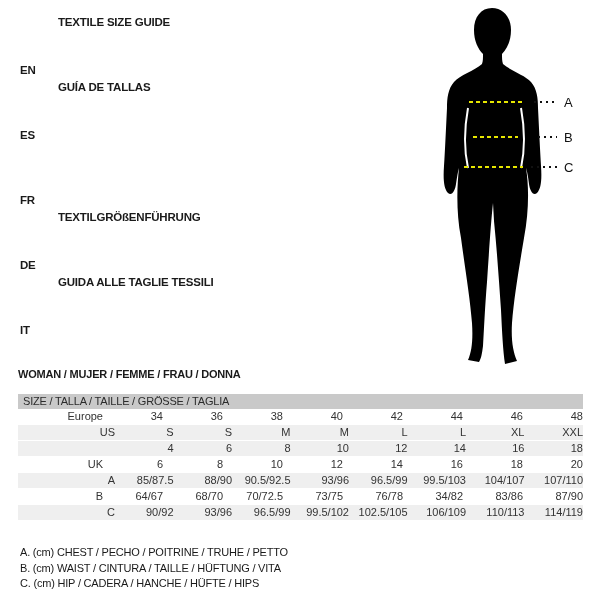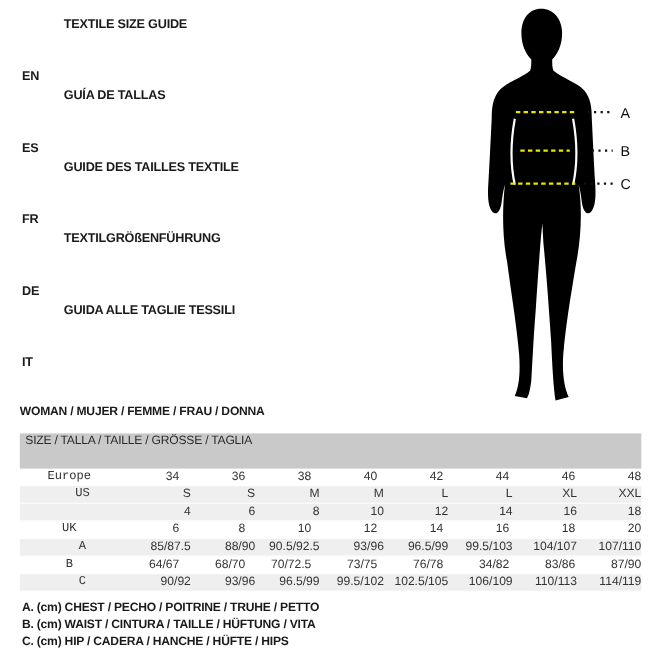--- a/index.html
+++ b/index.html
@@ -13,50 +13,49 @@
   .lang-row{display:flex;line-height:17px;font-size:11.5px;font-weight:bold;letter-spacing:-0.2px;}
   .lang-code{width:38px;flex:0 0 38px;margin-top:48px;}
   .lang-label{white-space:nowrap;}
   
   .figure-wrap{position:absolute;left:435px;top:0;width:170px;height:375px;}
   
   .section-title{position:absolute;left:18px;top:368px;font-size:11px;font-weight:bold;letter-spacing:-0.2px;}
   
   .size-table{position:absolute;left:18px;top:394px;width:565px;font-size:11px;}
   .size-table-header{
-    height:32px;line-height:15px;background:#c9c9c9;color:#2b2b2b;
+    height:15px;line-height:15px;background:#c9c9c9;color:#2b2b2b;
     padding-left:5px;box-sizing:border-box;letter-spacing:-0.2px;
   }
   .size-row{
     display:grid;grid-template-columns:85px repeat(8,1fr);
     height:16px;line-height:15px;box-sizing:border-box;color:#333;
     border-bottom:1px solid #ffffff;
   }
   .size-row.shaded{background:#efefef;padding-left:12px;}
-  .size-row .row-label{padding-left:5px;text-align:center;font-family:Liberation Mono, monospace;}
+  .size-row .row-label{padding-left:5px;text-align:right;}
   .size-row .cell{text-align:right;}
   
   .legend-block{position:absolute;left:20px;top:545px;}
-  .legend-line{font-size:11px;font-weight:bold;line-height:15.5px;letter-spacing:-0.2px;white-space:nowrap;}
+  .legend-line{font-size:11px;font-weight:normal;line-height:15.5px;letter-spacing:-0.2px;white-space:nowrap;}
 </style>
 </head>
 <body>
 
 <div class="lang-block">
   <div class="lang-row">
     <span class="lang-code">EN</span>
     <span class="lang-label">TEXTILE SIZE GUIDE</span>
   </div>
   <div class="lang-row">
     <span class="lang-code">ES</span>
     <span class="lang-label">GUÍA DE TALLAS</span>
   </div>
   <div class="lang-row">
     <span class="lang-code">FR</span>
-    <span class="lang-label">GUIDE DES TAILLES TEXTILE</span>
   </div>
   <div class="lang-row">
     <span class="lang-code">DE</span>
     <span class="lang-label">TEXTILGRÖßENFÜHRUNG</span>
   </div>
   <div class="lang-row">
     <span class="lang-code">IT</span>
     <span class="lang-label">GUIDA ALLE TAGLIE TESSILI</span>
   </div>
 </div>

